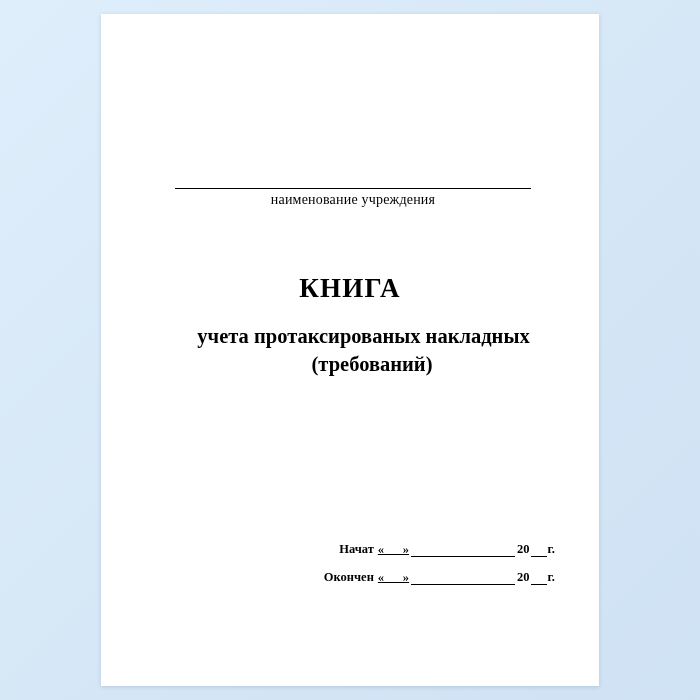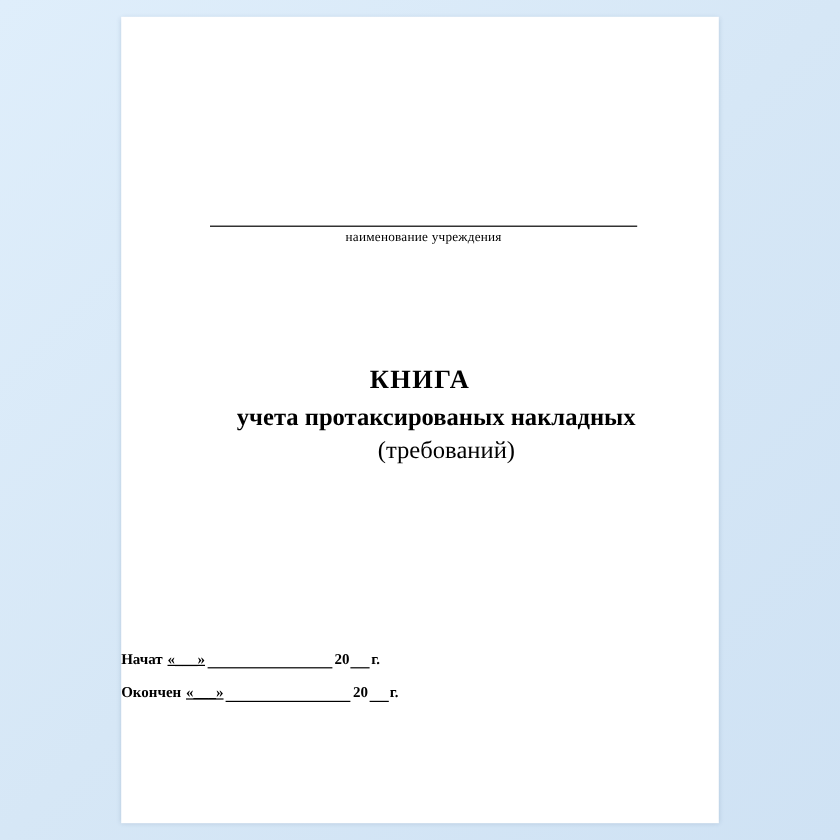--- a/index.html
+++ b/index.html
@@ -46,64 +46,64 @@
     left: 74px;
     top: 160px;
     width: 356px;
     text-align: center;
   }
   .inst-line {
     border-bottom: 1px solid #000;
     height: 14px;
   }
   .inst-caption {
-    font-size: 11px;
+    font-size: 14px;
     color: #000;
     margin-top: 3px;
     font-family: "Liberation Serif", serif;
     letter-spacing: 0.2px;
   }
   .title-block {
     position: absolute;
     left: 0;
     top: 258px;
     width: 498px;
     text-align: center;
     color: #000;
   }
   .title-main {
-    font-size: 22px;
+    font-size: 27px;
     font-weight: bold;
     letter-spacing: 1.2px;
     line-height: 32px;
-    margin-top: 28px;
   }
   .title-sub1 {
     font-size: 20.5px;
     font-weight: bold;
     line-height: 28px;
-    margin-top: 2px;
+    margin-top: 18px;
     padding-left: 27px;
   }
   .title-sub2 {
     font-size: 20.5px;
-    font-weight: normal;
+    font-weight: bold;
     line-height: 28px;
     margin-left: 44px;
   }
   .footer-block {
     position: absolute;
     left: 0;
     top: 528px;
     width: 498px;
   }
   .footer-row {
     display: flex;
-    justify-content: flex-start;
+    justify-content: flex-end;
     align-items: flex-end;
+    padding-right: 44px;
     margin-bottom: 13px;
     font-size: 12.5px;
     font-weight: bold;
     color: #000;
   }
   .f-label {
     white-space: nowrap;
   }
   .f-quote {
     white-space: nowrap;

